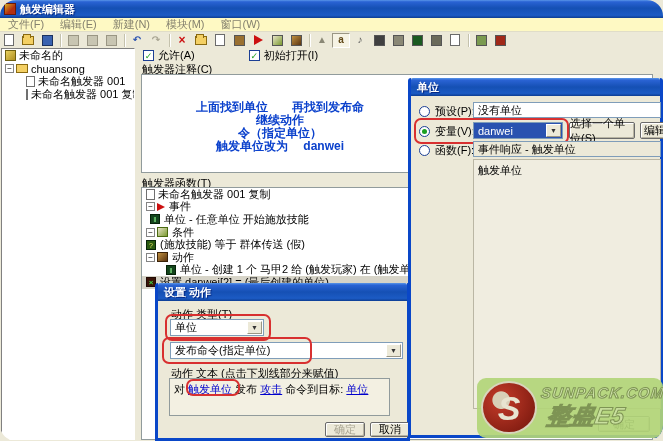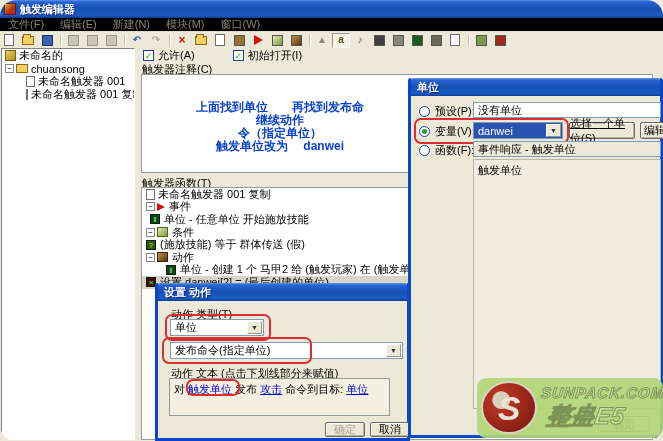--- a/index.html
+++ b/index.html
@@ -7,21 +7,21 @@
   body { font-family:"Liberation Sans","DejaVu Sans",sans-serif; font-size:11px; color:#000; background:#ece9d8; overflow:hidden; }
   #stage { position:relative; width:663px; height:441px; background:#ece9d8; overflow:hidden;border-radius:16px; }
 
   
   .titlebar { position:absolute; left:0; top:0; width:663px; height:18px;
     background:linear-gradient(180deg,#5a96e8 0%,#2a63d4 10%,#1550b4 45%,#1c5bc4 85%,#0d3d92 100%);
     display:flex; align-items:center; padding:0 4px; }
   .titlebar .ttl { color:#fff; font-weight:bold; font-size:11px; margin-left:4px; text-shadow:1px 1px 1px #00217a; }
   .appicon { width:12px; height:12px; background:linear-gradient(135deg,#d8b020 0%,#b23010 60%); border:1px solid #6a1a08; }
 
-  .menubar { position:absolute; left:0; top:18px; width:663px; height:14px; background:#000000; display:flex; align-items:center; border-bottom:1px solid #e0ddc8; }
+  .menubar { position:absolute; left:0; top:18px; width:663px; height:14px; background:#fef9c3; display:flex; align-items:center; border-bottom:1px solid #e0ddc8; }
   .menuitem { padding:0 8px; color:#85826f; font-size:11px; }
 
   .toolbar { position:absolute; left:0; top:32px; width:663px; height:16px; background:#ece9d8; display:flex; align-items:center; }
   .tbtn { width:18px; height:15px; margin-right:1px; display:flex; align-items:center; justify-content:center;
           border:1px solid transparent; font-size:10px; line-height:10px; }
   .tbtn.pressed { border-top:1px solid #9a9684; border-left:1px solid #9a9684; border-right:1px solid #fff; border-bottom:1px solid #fff; background:#f6f3e4; }
   .tsep { width:7px; height:15px; }
   .tsep::before { content:""; display:block; width:1px; height:13px; margin:1px auto; background:#c5c2ad; border-right:1px solid #fff; }
   .ic-doc { width:10px; height:12px; background:#fff; border:1px solid #6b6b6b; }
   .ic-folder { width:12px; height:9px; background:#f4d064; border:1px solid #8a6a10; position:relative; }
@@ -199,21 +199,21 @@
       <span>未命名触发器 001</span>
     </div>
     <div class="trow" style="padding-left:24px">
       <span class="mini-page"></span>
       <span>未命名触发器 001 复制</span>
     </div>
   </div>
 
   <div class="checkrow">
     <span class="cb">✓</span>
-    <span class="lbl" style="margin-right:38px">允许(A)</span>
+    <span class="lbl" style="margin-right:54px">允许(A)</span>
     <span class="cb">✓</span>
     <span class="lbl">初始打开(I)</span>
   </div>
 
   <div class="commentlabel lbl">触发器注释(C)</div>
   <div class="commentbox"></div>
   <div class="commenttext">
     <div>上面找到单位　　再找到发布命</div>
     <div>继续动作</div>
     <div>令（指定单位）</div>
@@ -298,21 +298,21 @@
 
     <div style="position:absolute; left:8px; top:46px; display:flex; align-items:center;">
       <span class="radio on"></span>
       <span class="lbl" style="margin-left:5px;">变量(V):</span>
     </div>
     <div class="field" style="position:absolute; left:62px; top:44px; width:90px; height:17px; background:#2a52b0; color:#fff;">
       <span>danwei</span>
       <span class="combo-arrow" style="color:#333">▼</span>
     </div>
     <div class="redbox" style="left:3px; top:40px; width:155px; height:26px;"></div>
-    <div class="xpbtn" style="position:absolute; left:158px; top:44px; width:66px; height:17px;text-decoration:underline;">选择一个单位(S)</div>
+    <div class="xpbtn" style="position:absolute; left:158px; top:44px; width:66px; height:17px;">选择一个单位(S)</div>
     <div class="xpbtn" style="position:absolute; left:229px; top:44px; width:52px; height:17px;">编辑变量</div>
 
     <div style="position:absolute; left:8px; top:65px; display:flex; align-items:center;">
       <span class="radio"></span>
       <span class="lbl" style="margin-left:5px;">函数(F):</span>
     </div>
     <div class="field" style="position:absolute; left:62px; top:63px; width:188px; height:16px; background:#ece9d8;">
       <span>事件响应 - 触发单位</span>
     </div>
 

